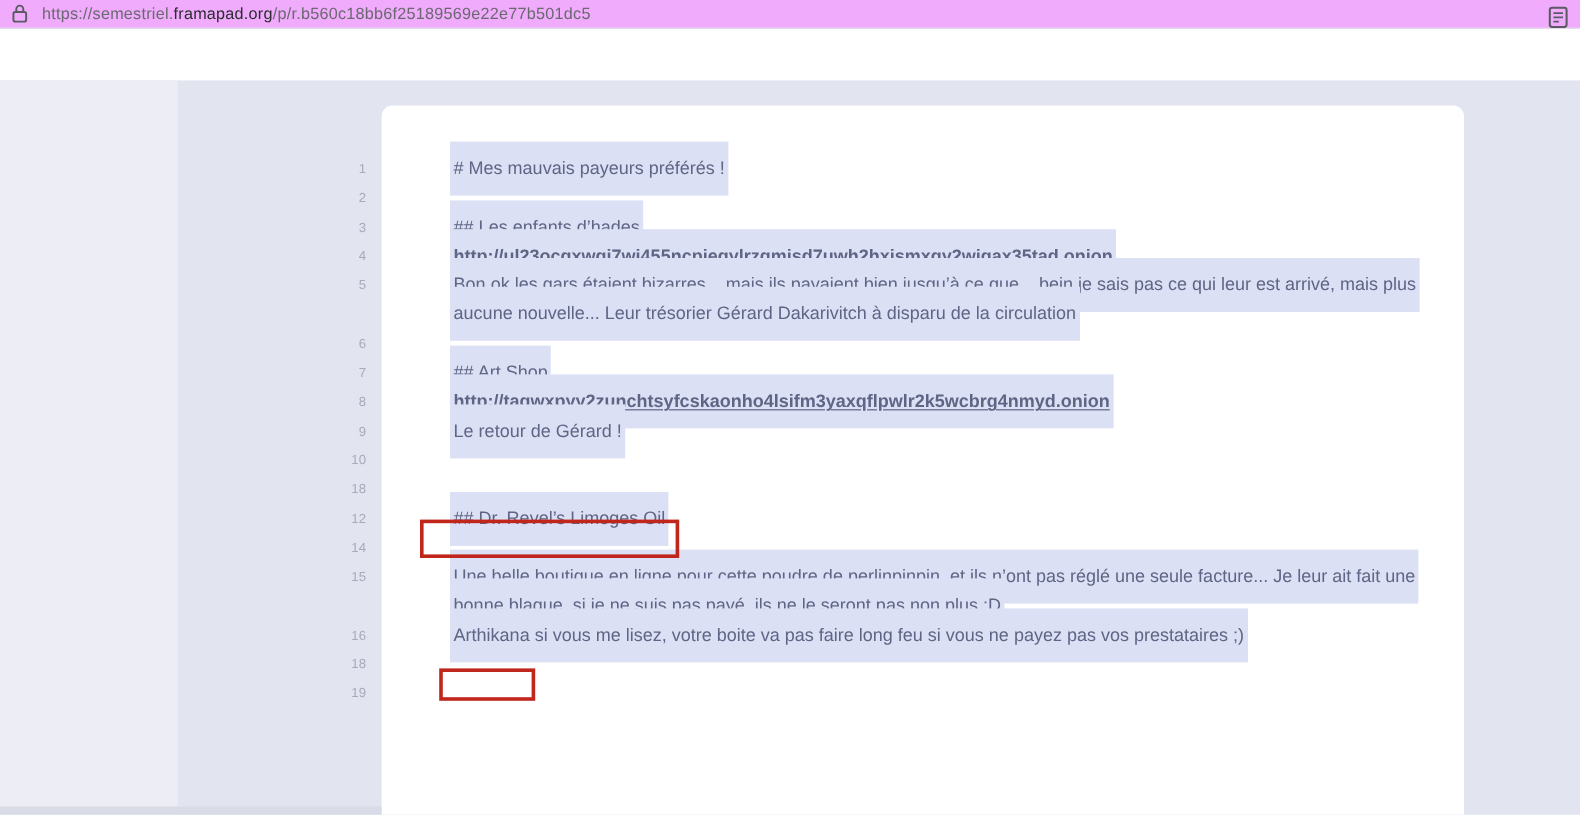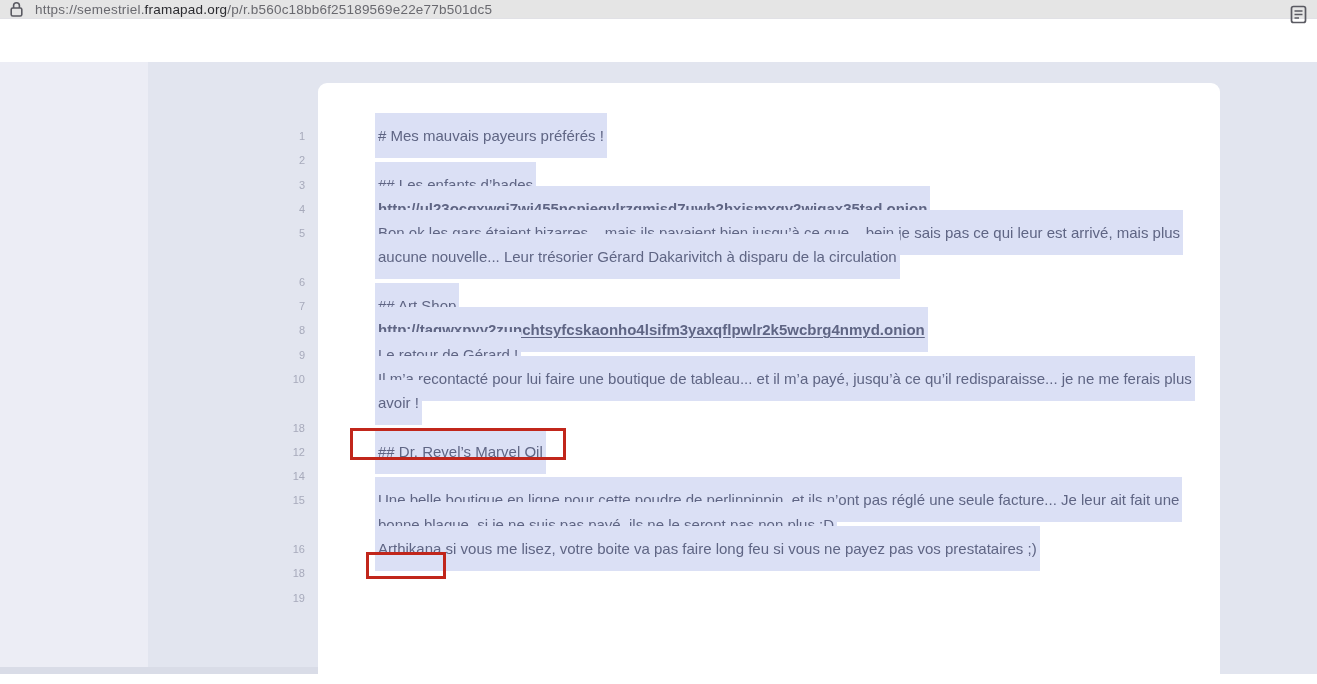--- a/index.html
+++ b/index.html
@@ -5,21 +5,21 @@
   * { box-sizing: border-box; }
   html,body { margin:0; padding:0; }
   body {
     width:1317px; height:684px; overflow:hidden;
     font-family:"Liberation Sans", sans-serif;
     background:#ffffff;
   }
 
   
   .urlbar {
-    height:19px; background:#e5e5e5;
+    height:24px; background:#f0abfc;
     border-bottom:1px solid #e1e1e6;
     display:flex; align-items:center; position:relative;
   }
   .lock-wrap { margin-left:9px; display:flex; align-items:center; }
   .url-text {
     margin-left:11px; font-size:13.5px; color:#69696f;
     letter-spacing:0.2px; white-space:nowrap;
   }
   .url-text .domain { color:#2b2b30; }
   .reader-wrap { position:absolute; right:10px; top:5px; }
@@ -138,29 +138,28 @@
     <div class="line-row">
       <span class="linenum">8</span>
       <span class="linetext link"><span class="hl">http://taqwxpyy2zunchtsyfcskaonho4lsifm3yaxqflpwlr2k5wcbrg4nmyd.onion</span></span>
     </div>
     <div class="line-row">
       <span class="linenum">9</span>
       <span class="linetext"><span class="hl">Le retour de Gérard !</span></span>
     </div>
     <div class="line-row">
       <span class="linenum">10</span>
-      <span class="linetext"><span class="hl">Il m’a recontacté pour lui faire une boutique de tableau... et il m’a payé, jusqu’à ce qu’il redisparaisse... je ne me ferais plus avoir !</span></span>
     </div>
     <div class="line-row">
       <span class="linenum">18</span>
       <span class="linetext"></span>
     </div>
     <div class="line-row">
       <span class="linenum">12</span>
-      <span class="linetext"><span class="hl">## Dr. Revel’s Marvel Oil</span></span>
+      <span class="linetext"><span class="hl">## Dr. Revel’s Limoges Oil</span></span>
     </div>
     <div class="line-row">
       <span class="linenum">14</span>
       <span class="linetext"></span>
     </div>
     <div class="line-row">
       <span class="linenum">15</span>
       <span class="linetext"><span class="hl">Une belle boutique en ligne pour cette poudre de perlinpinpin, et ils n’ont pas réglé une seule facture... Je leur ait fait une bonne blague, si je ne suis pas payé, ils ne le seront pas non plus :D</span></span>
     </div>
     <div class="line-row">

